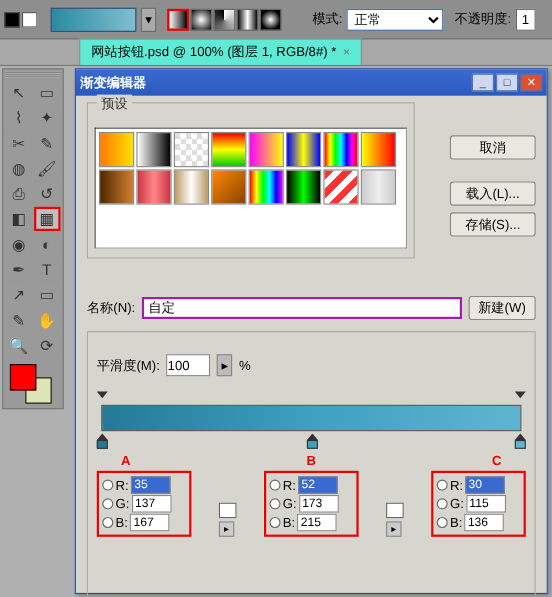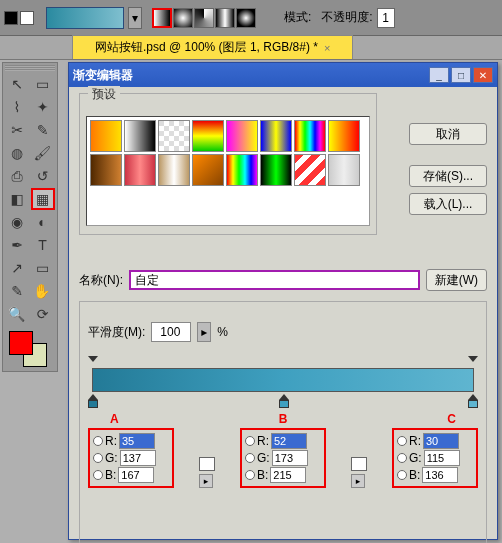--- a/index.html
+++ b/index.html
@@ -20,21 +20,21 @@
 .gt-angle { background: conic-gradient(#fff, #000); }
 .gt-reflected { background: linear-gradient(to right, #000, #fff, #000); }
 .gt-diamond { background: radial-gradient(closest-side, #fff, #000); }
 .mode-label { margin-left: 24px; color: #000; }
 .mode-select { width: 88px; height: 20px; background: #fff; border: 1px solid #3a5a9a; padding: 0 2px; }
 .opacity-label { margin-left: 6px; color: #000; }
 .opacity-input { width: 18px; height: 20px; background: #fff; border: 1px solid #666; text-align: center; }
 
 
 .tab-bar { background: #a8a8a8; height: 24px; display: flex; align-items: flex-end; padding-left: 72px; border-bottom: 1px solid #777; }
-.tab { background: #fde047; padding: 3px 22px; border: 1px solid #888; border-bottom: none; display: flex; gap: 6px; align-items: center; }
+.tab { background: #5eead4; padding: 3px 10px; border: 1px solid #888; border-bottom: none; display: flex; gap: 6px; align-items: center; }
 .tab-close { color: #777; font-size: 11px; }
 
 
 .tools { position: absolute; left: 2px; top: 62px; width: 56px; background: #9a9a9a; border: 1px solid #777; padding: 2px; }
 .tools-handle { height: 6px; background: repeating-linear-gradient(#888,#888 1px,#aaa 1px,#aaa 2px); margin-bottom: 2px; }
 .tool-grid { display: grid; grid-template-columns: 1fr 1fr; gap: 1px; }
 .tool { width: 24px; height: 22px; background: #9a9a9a; border: 1px solid #9a9a9a; display: flex; align-items: center; justify-content: center; color: #333; font-size: 14px; }
 .tool.sel { background: #bfbfbf; border: 2px solid #e00; }
 .color-fb { position: relative; height: 40px; margin-top: 4px; }
 .color-fg { position: absolute; left: 4px; top: 2px; width: 24px; height: 24px; background: #ff0000; border: 1px solid #000; }
@@ -57,21 +57,21 @@
 .side-btns { position: absolute; right: 10px; top: 36px; display: flex; flex-direction: column; gap: 6px; width: 78px; }
 .side-btn { height: 22px; background: #e8e8e0; border: 1px solid #888; border-radius: 3px; text-align: center; line-height: 20px; }
 .side-btn.primary { border: 3px solid #e00; line-height: 16px; }
 
 .row { display: flex; align-items: center; gap: 6px; margin-top: 10px; }
 .name-input { flex: 1; height: 20px; background: #fff; border: 2px solid #a21caf; padding: 0 4px; width: 232px; }
 .btn { height: 22px; padding: 0 8px; background: #e8e8e0; border: 1px solid #888; border-radius: 3px; }
 
 .lower-group { border: 1px solid #aaa; margin-top: 10px; padding: 10px 8px; height: 248px; }
 .type-select { width: 58px; height: 20px; background: #fff; border: 1px solid #3a5a9a; }
-.smooth-input { width: 40px; height: 20px; background: #fff; border: 1px solid #888; text-align: center; padding-right: 2px; }
+.smooth-input { width: 40px; height: 20px; background: #fff; border: 1px solid #888; text-align: left; padding-right: 2px; }
 .smooth-arrow { width: 14px; height: 20px; background: #bbb; border: 1px solid #888; display:flex; align-items:center; justify-content:center; }
 
 .grad-bar-wrap { position: relative; margin-top: 14px; height: 54px; }
 .grad-bar { position: absolute; left: 4px; right: 4px; top: 12px; height: 24px; background: linear-gradient(to right, #237a97, #3fa0c0, #5fb5d0); border: 1px solid #555; }
 .stop-top { position: absolute; top: 0; width: 10px; height: 10px; }
 .stop-bot { position: absolute; top: 38px; width: 10px; height: 12px; }
 .stop-top::before, .stop-bot::before { content:''; display:block; width:0; height:0; border-left:5px solid transparent; border-right:5px solid transparent; }
 .stop-top::before { border-top:6px solid #333; }
 .stop-bot::before { border-bottom:6px solid #333; }
 .stop-bot .sw { width:10px; height:8px; border:1px solid #333; display:block; }
@@ -101,20 +101,21 @@
   <div class="grad-preview"></div>
   <div class="dropdown-arrow">▾</div>
   <div class="grad-type-group">
     <div class="grad-type gt-linear sel"></div>
     <div class="grad-type gt-radial"></div>
     <div class="grad-type gt-angle"></div>
     <div class="grad-type gt-reflected"></div>
     <div class="grad-type gt-diamond"></div>
   </div>
   <span class="mode-label">模式:</span>
+  <select class="mode-select"><option>正常</option></select>
   <span class="opacity-label">不透明度:</span>
   <input class="opacity-input" value="1" style="">
 </div>
 
 <div class="tab-bar">
   <div class="tab">
     <span>网站按钮.psd @ 100% (图层 1, RGB/8#) *</span>
     <span class="tab-close">×</span>
   </div>
 </div>
@@ -180,22 +181,22 @@
             <div class="preset" style="background: linear-gradient(to right, rgb(0, 0, 0), rgb(0, 255, 0), rgb(0, 0, 0));"></div>
             <div class="preset" style="background: repeating-linear-gradient(135deg, rgb(255, 51, 51) 0px, rgb(255, 51, 51) 6px, rgb(255, 255, 255) 6px, rgb(255, 255, 255) 12px);"></div>
             <div class="preset" style="background: linear-gradient(to right, rgb(204, 204, 204), rgb(238, 238, 238), rgb(204, 204, 204));"></div>
           </div>
       </div>
     </div>
 
     <div class="side-btns">
       <div class="side-btn">取消</div>
       <div style="height:8px"></div>
+      <div class="side-btn">载入(L)...</div>
       <div class="side-btn">存储(S)...</div>
-      <div class="side-btn">载入(L)...</div>
     </div>
 
     <div class="row" style="margin-top:34px">
       <span>名称(N):</span>
       <input class="name-input" value="自定" style="">
       <button class="btn">新建(W)</button>
     </div>
 
     <div class="lower-group">
       <div class="row" style="margin-top:0">

